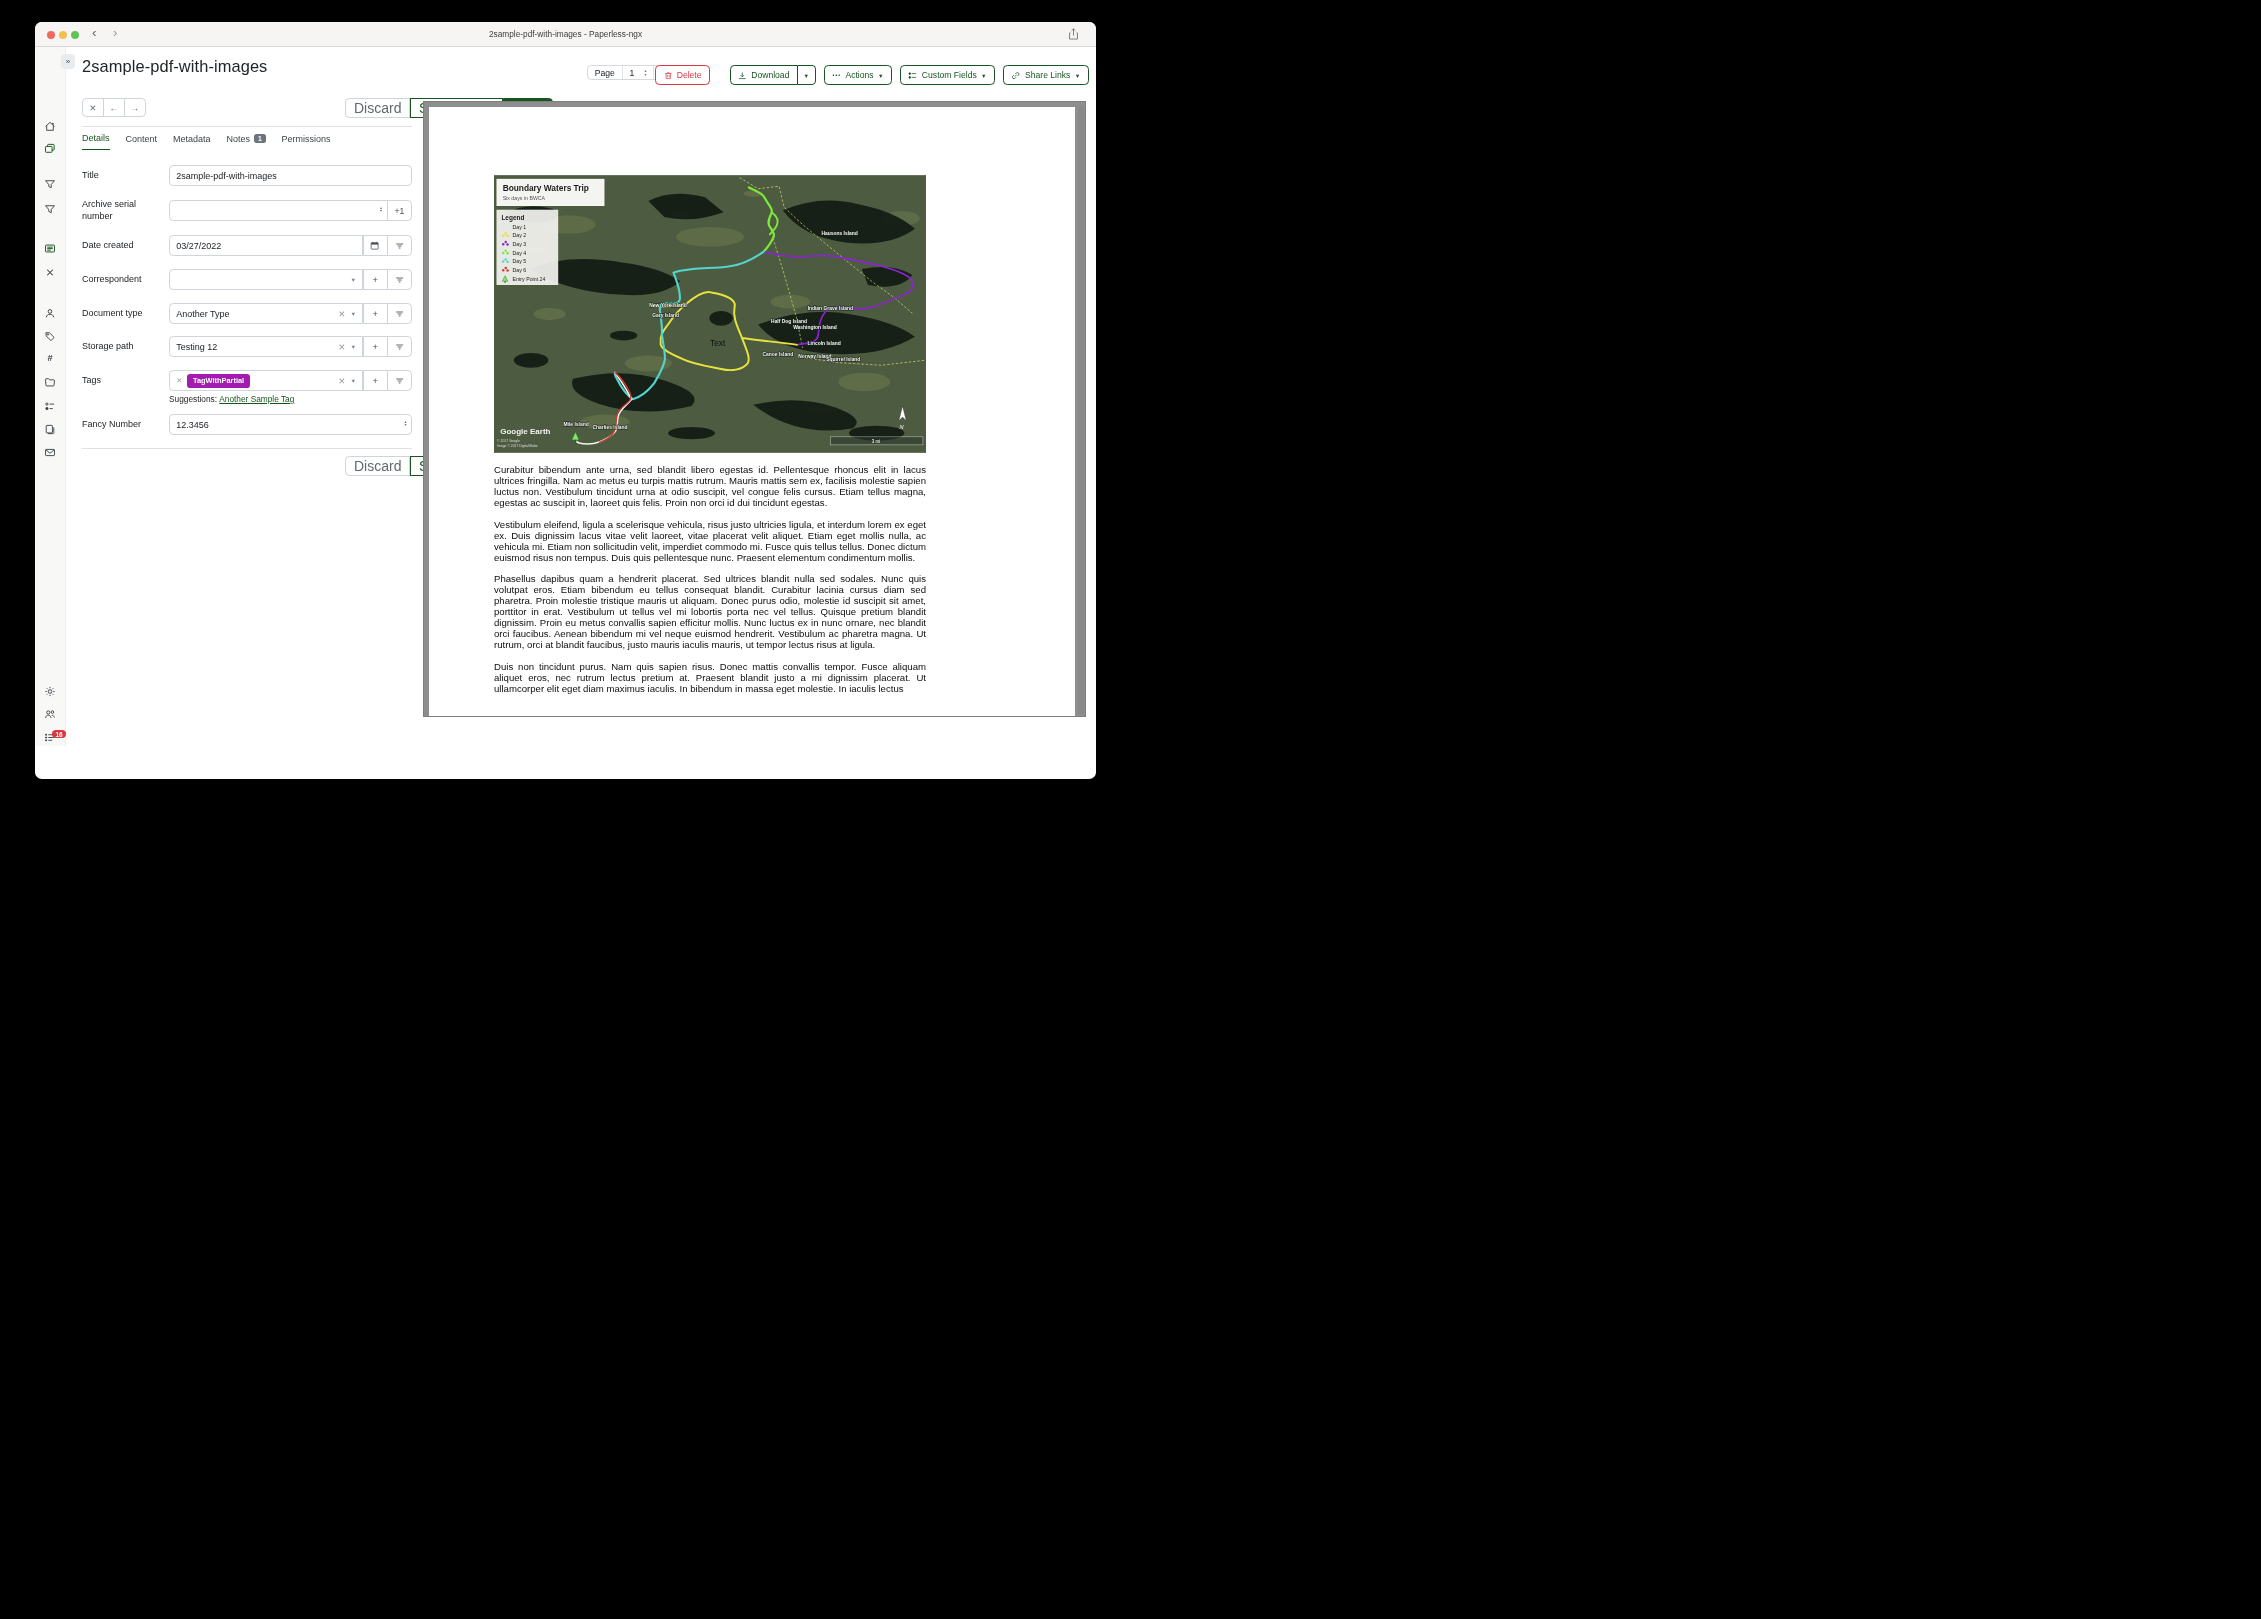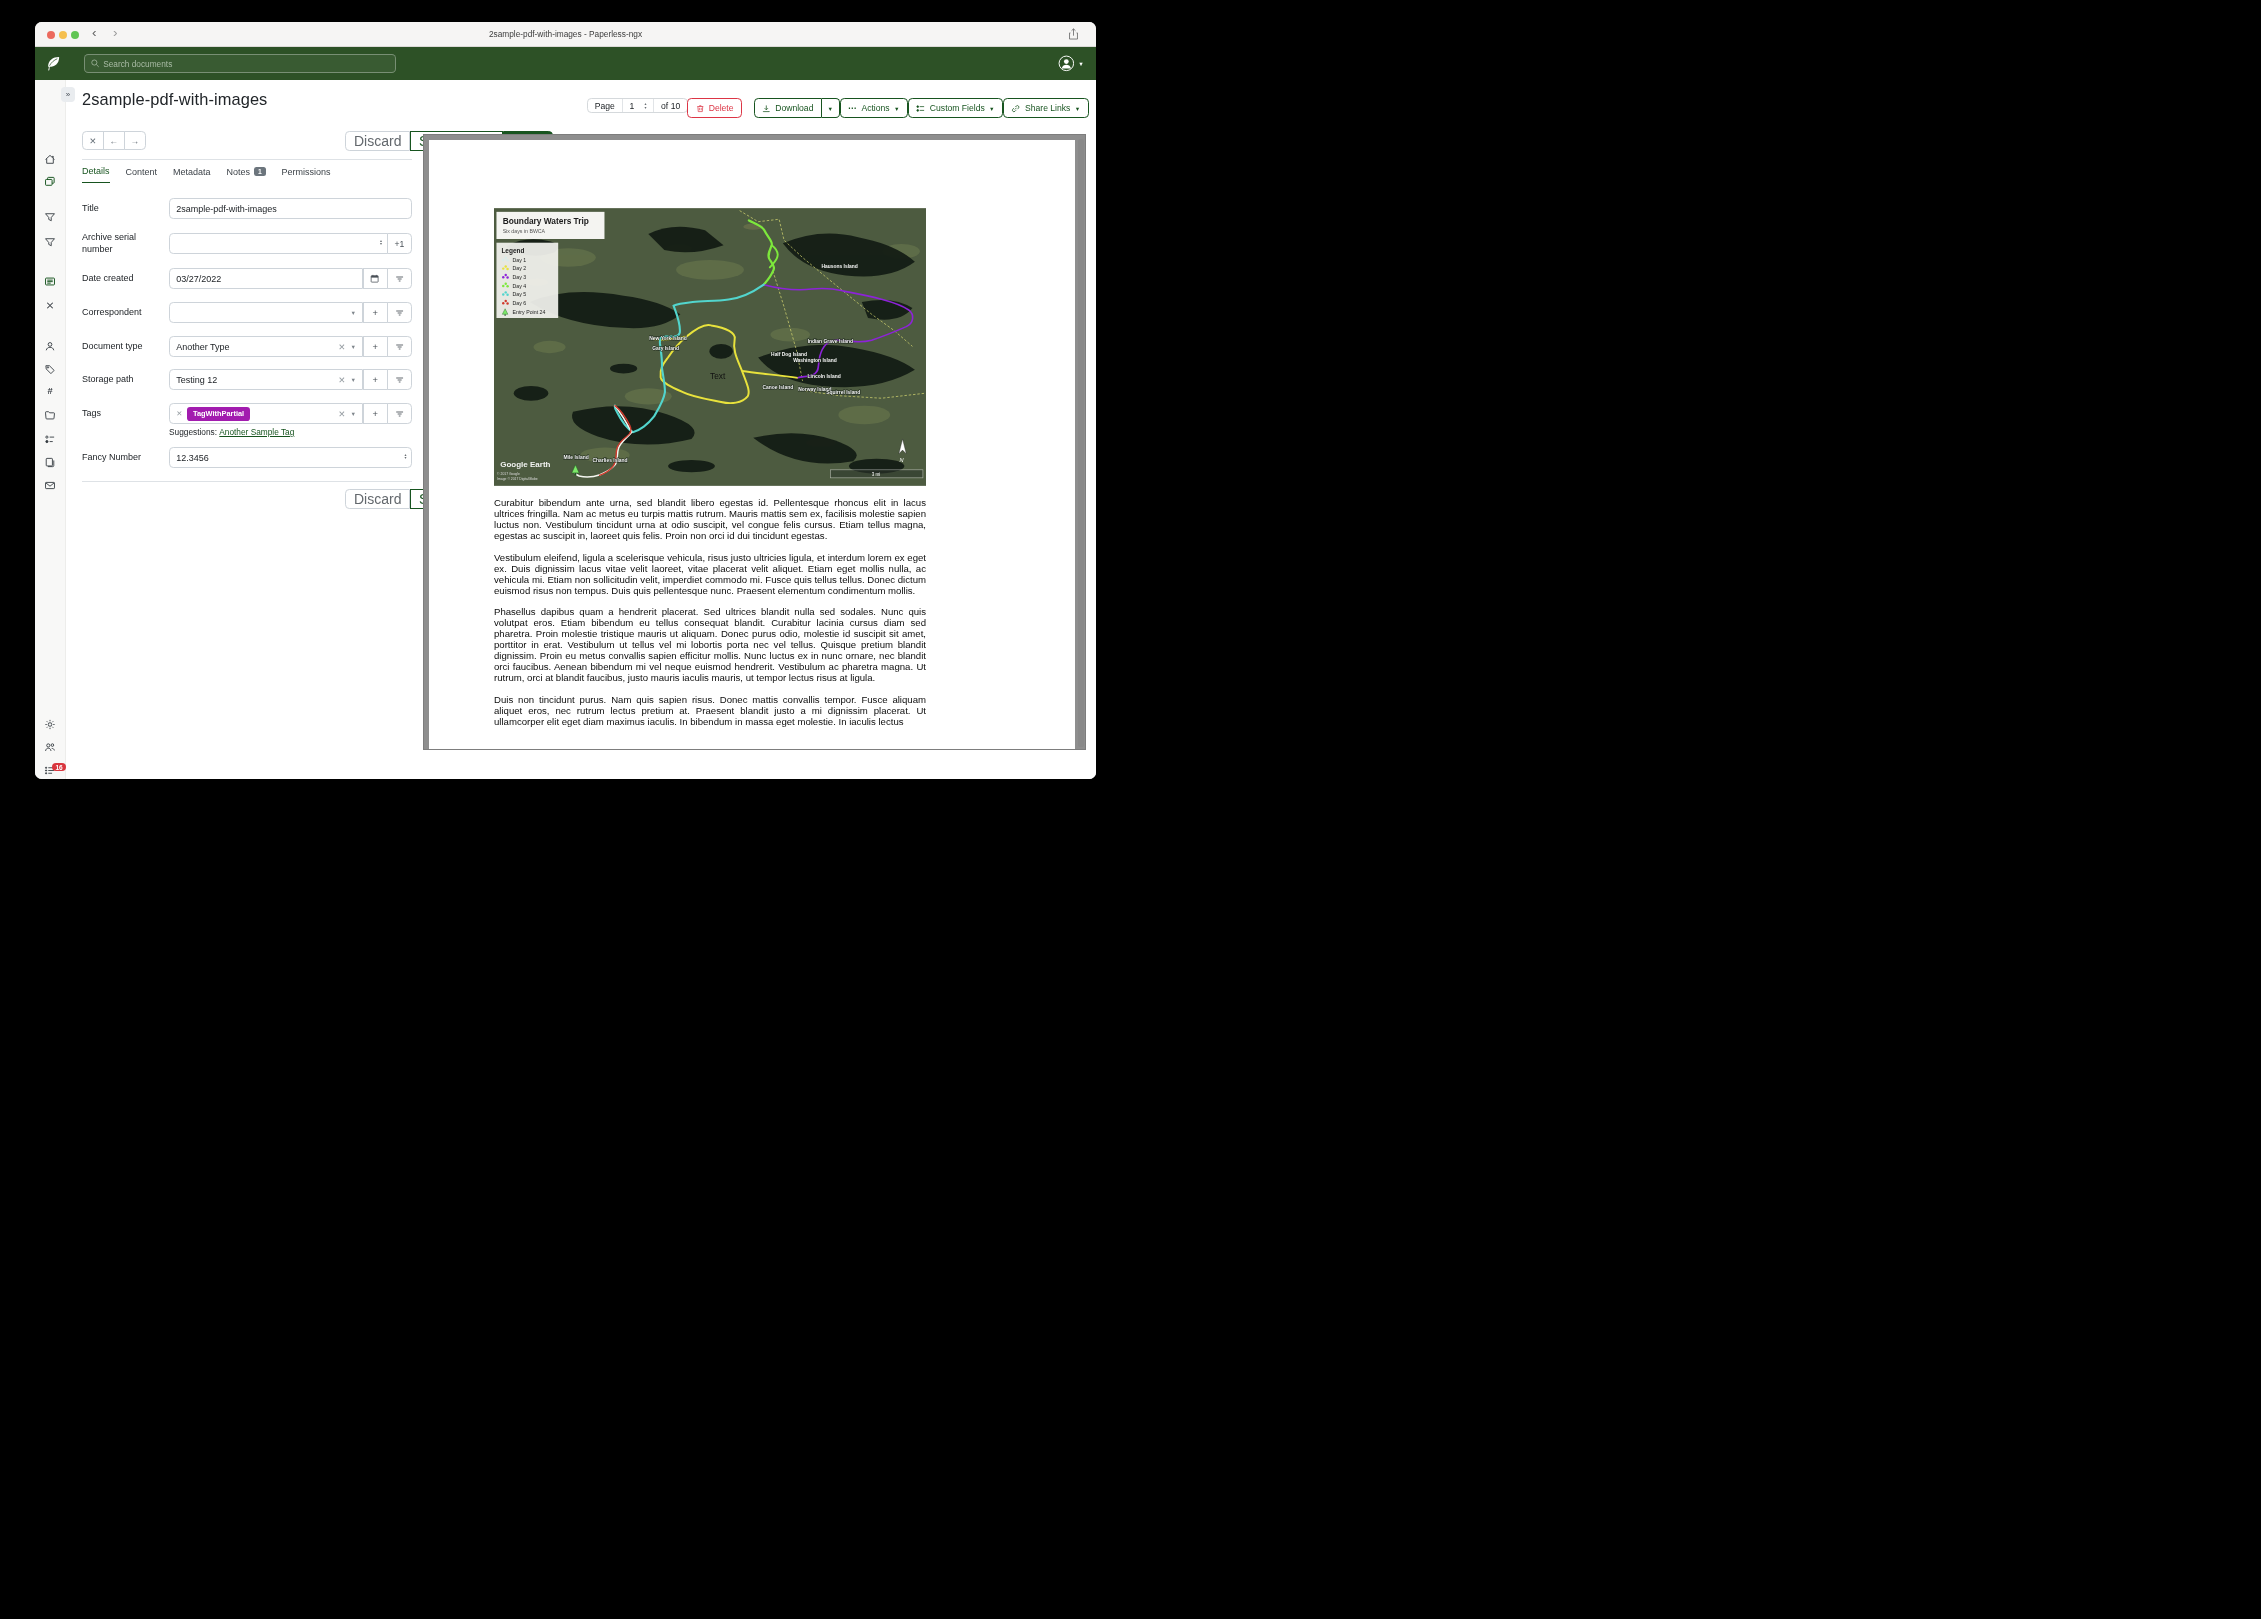--- a/index.html
+++ b/index.html
@@ -32,21 +32,21 @@
   .expander { position:absolute; left:-5px; top:6.8px; width:14px; height:15.4px; background:#e9ecef; border-radius:3.7px;
               color:#495057; font-size:8px; text-align:center; line-height:15px; }
   
   .doctitle { position:absolute; left:16px; top:10px; font-size:16.4px; font-weight:500; color:#212529; letter-spacing:0.1px; }
   .pagegrp { position:absolute; left:521px; top:18px; height:15px; display:flex; border:0.6px solid #d5d9dc; border-radius:4.3px;
              background:#fff; align-items:stretch; color:#212529; font-size:8.6px; }
   .pagegrp > div { display:flex; align-items:center; padding:0 6.8px; }
   .pagegrp > div + div { border-left:0.6px solid #e1e4e7; }
   .pagegrp input { width:15px; border:none; outline:none; font-size:8.6px; color:#212529; }
   .spin { display:flex; flex-direction:column; font-size:4px; line-height:3.1px; color:#6b7075; }
-  .toolbtns { position:absolute; right:7.4px; top:18px; display:flex; }
+  .toolbtns { position:absolute; right:7.4px; top:18px; display:flex; gap:8px; }
   .obtn { height:20.4px; display:flex; align-items:center; gap:4.3px; padding:0 7.4px; border-radius:4.3px; background:#fff;
           border:0.6px solid #17541f; color:#17541f; font-size:8.6px; white-space:nowrap; }
   .obtn.red { border-color:#dc3545; color:#dc3545; }
   .split { display:flex;padding-left:12px; }
   .split .obtn:first-child { border-radius:4.3px 0 0 4.3px; }
   .split .obtn:last-child { border-radius:0 4.3px 4.3px 0; border-left:none; padding:0 5.6px; }
   .caret { font-size:5.6px; position:relative; top:0.6px; }
   
   .navbtns { position:absolute; left:16px; top:51px; display:flex; }
   .nbtn { width:21.6px; height:19px; border:0.6px solid #ced4da; background:#fff; color:#6c757d; font-size:8.6px;
@@ -108,44 +108,20 @@
       <svg width="11" height="12.3" viewBox="0 0 18 20">
           <g fill="none" stroke="#6e6e6e" stroke-width="1.4">
         <path d="M4 8h-1.5v10h13V8H14"></path>
             <path d="M9 1.5v11"></path>
             <path d="M5.8 4.4 9 1.3l3.2 3.1"></path>
           </g>
         </svg>
     </span>
   </div>
 
-  <div class="navbar">
-    <span class="leaf">
-      <svg width="16" height="17.3" viewBox="0 0 26 28">
-          <path fill="#fff" d="M5 19C5 8 13 3 23 3c0 11-7 16-16 16z"></path>
-      <path fill="none" stroke="#2d5126" stroke-width="1.2" d="M7 18C10 12 15 8 20 6"></path>
-      <path fill="none" stroke="#fff" stroke-width="1.6" d="M6 25c1-4 1-6 2-8"></path>
-        </svg>
-    </span>
-    <div class="search">
-      <svg width="8.6" height="8.6" viewBox="0 0 16 16">
-        <circle cx="6.5" cy="6.5" r="5" fill="none" stroke="#a9bba5" stroke-width="1.5"></circle>
-        <path d="M10.5 10.5 15 15" stroke="#a9bba5" stroke-width="1.5"></path>
-        </svg>
-      <input placeholder="Search documents" style="">
-    </div>
-    <div class="avatar">
-      <svg width="16.7" height="16.7" viewBox="0 0 28 28">
-        <circle cx="14" cy="14" r="12.2" fill="none" stroke="#fff" stroke-width="1.6"></circle>
-        <circle cx="14" cy="11" r="4" fill="#fff"></circle>
-        <path d="M6 22.5c1.5-4.5 4.5-6 8-6s6.5 1.5 8 6" fill="#fff"></path>
-        </svg>
-      <span class="caret">▼</span>
-    </div>
-  </div>
 
   <div class="bodyrow">
 
     <div class="rail">
       <span class="rico" style="top:74px">
         <svg viewBox="0 0 16 16" width="11" height="11" fill="none" stroke="#343a40" stroke-width="1.3">
             <path d="M1.5 8 8 2l6.5 6M3.2 6.8V13.5h9.6V6.8M11 3.5h1.8v2"></path>
           </svg></span>
       <span class="rico" style="top:96px">
         <svg viewBox="0 0 16 16" width="11" height="11" fill="none" stroke="#17541f" stroke-width="1.4">

